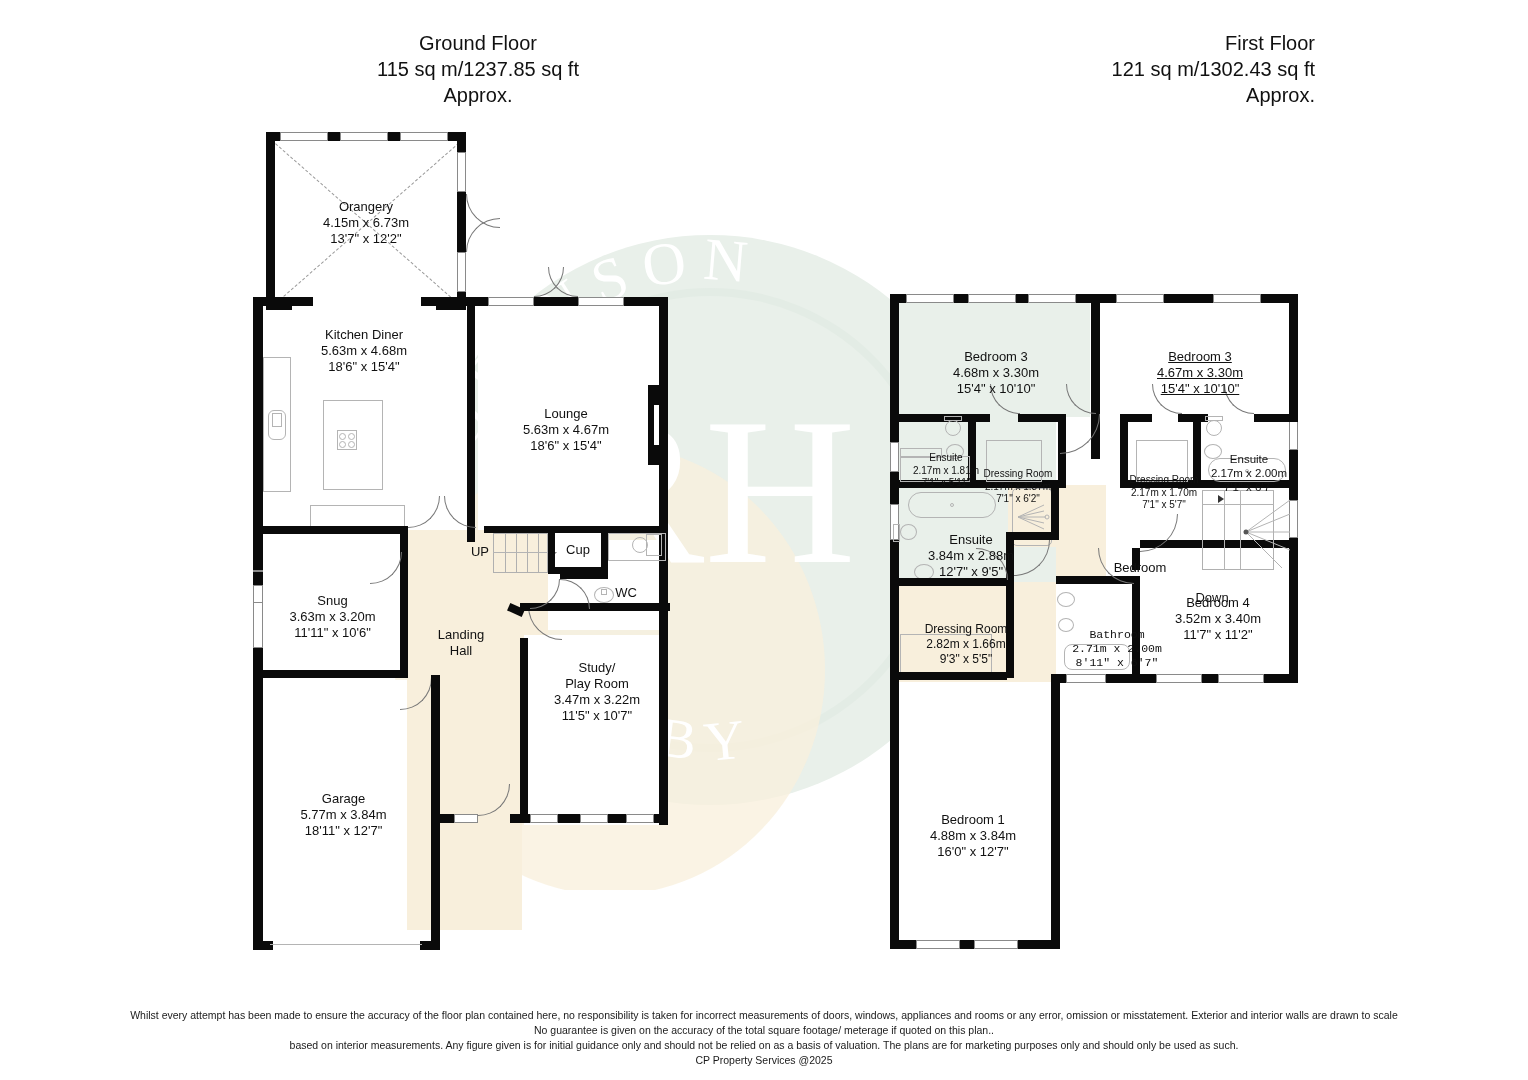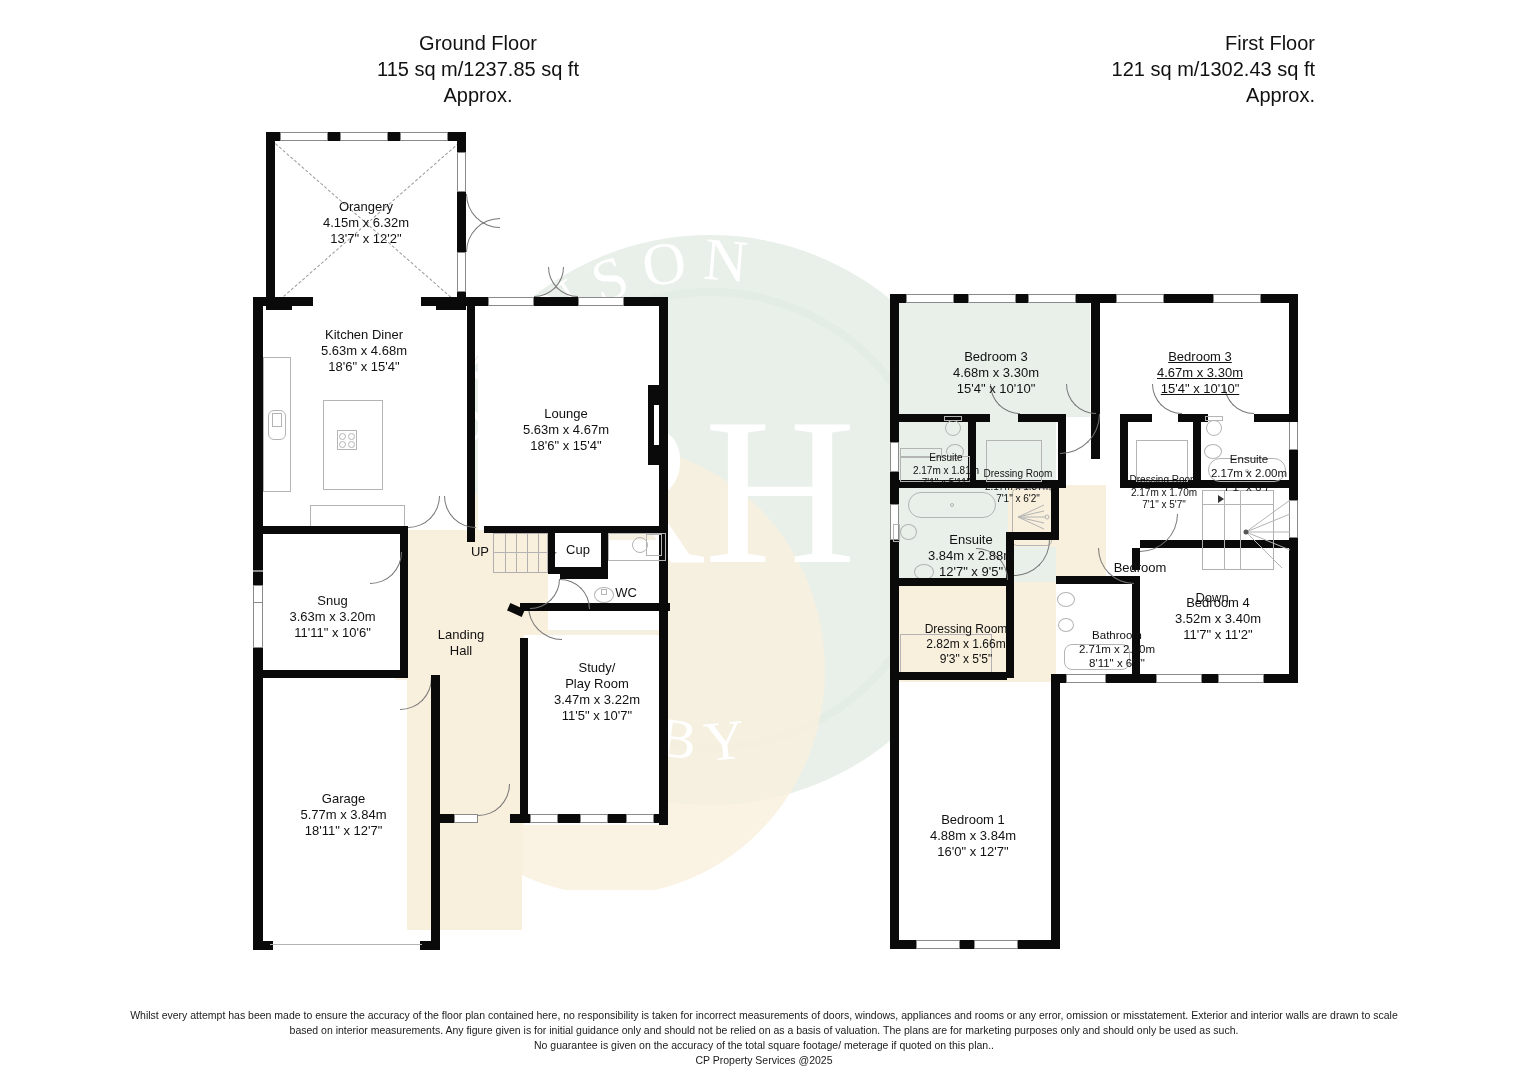--- a/index.html
+++ b/index.html
@@ -259,21 +259,21 @@
     <div class="arc" style="left:282px;top:449px;width:30px;height:30px;border-radius:0 0 100% 0;border-width:0 1px 1px 0;"></div>
 
     <div class="fx" style="left:398px;top:404px;width:16px;height:22px;"></div>
     <div class="fx fx-r" style="left:384px;top:407px;width:16px;height:16px;"></div>
     <div class="fx fx-r" style="left:346px;top:457px;width:20px;height:16px;"></div>
     <div class="fx" style="left:353px;top:459px;width:6px;height:6px;"></div>
     <div class="fx" style="left:360px;top:403px;width:58px;height:28px;"></div>
 
     <div class="lbl" style="left:43px;top:69px;width:150px;">
       <span class="ln">Orangery</span>
-      <span class="ln">4.15m x 6.32m</span>
+      <span class="ln">4.15m x 6.73m</span>
       <span class="ln">13'7" x 12'2"</span>
     </div>
 
     <div class="lbl" style="left:36px;top:197px;width:160px;">
       <span class="ln">Kitchen Diner</span>
       <span class="ln">5.63m x 4.68m</span>
       <span class="ln">18'6" x 15'4"</span>
     </div>
 
     <div class="lbl" style="left:238px;top:276px;width:160px;">
@@ -492,21 +492,21 @@
       <span class="ln">3.84m x 2.88m</span>
       <span class="ln">12'7" x 9'5"</span>
     </div>
 
     <div class="lbl" style="left:8px;top:330px;width:140px;font-size:12px;line-height:15px;">
       <span class="ln">Dressing Room</span>
       <span class="ln">2.82m x 1.66m</span>
       <span class="ln">9'3" x 5'5"</span>
     </div>
 
-    <div class="lbl" style="left:176px;top:336px;width:106px;font-size:11.5px;line-height:14px;">
+    <div class="lbl" style="left:176px;top:336px;width:106px;font-size:11.5px;line-height:14px;font-family:Liberation Mono, monospace;">
       <span class="ln">Bathroom</span>
       <span class="ln">2.71m x 2.00m</span>
       <span class="ln">8'11" x 6'7"</span>
     </div>
 
     <div class="lbl" style="left:252px;top:303px;width:156px;">
       <span class="ln">Bedroom 4</span>
       <span class="ln">3.52m x 3.40m</span>
       <span class="ln">11'7" x 11'2"</span>
     </div>
@@ -520,18 +520,18 @@
     <div class="lbl" style="left:212px;top:268px;width:80px;">
       <span class="ln">Bedroom</span>
     </div>
     <div class="lbl" style="left:294px;top:298px;width:60px;">
       <span class="ln">Down</span>
     </div>
   </div>
 
   <div id="disclaimer">
     <span class="d-line">Whilst every attempt has been made to ensure the accuracy of the floor plan contained here, no responsibility is taken for incorrect measurements of doors, windows, appliances and rooms or any error, omission or misstatement. Exterior and interior walls are drawn to scale</span>
+    <span class="d-line">No guarantee is given on the accuracy of the total square footage/ meterage if quoted on this plan..</span>
     <span class="d-line">based on interior measurements. Any figure given is for initial guidance only and should not be relied on as a basis of valuation. The plans are for marketing purposes only and should only be used as such.</span>
-    <span class="d-line">No guarantee is given on the accuracy of the total square footage/ meterage if quoted on this plan..</span>
     <span class="d-line">CP Property Services @2025</span>
   </div>
 
 </div>
 
 </body></html>

